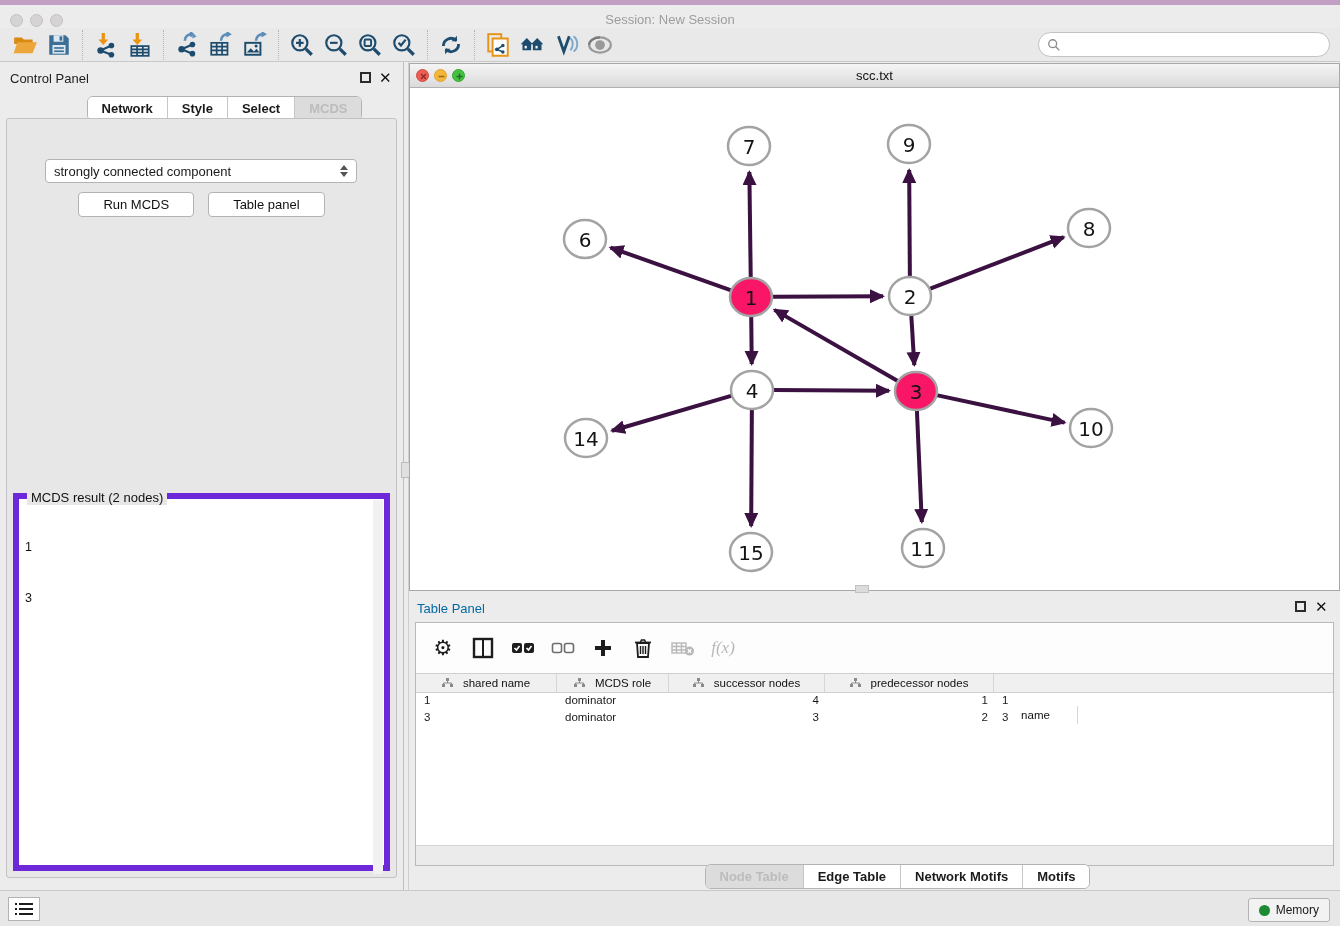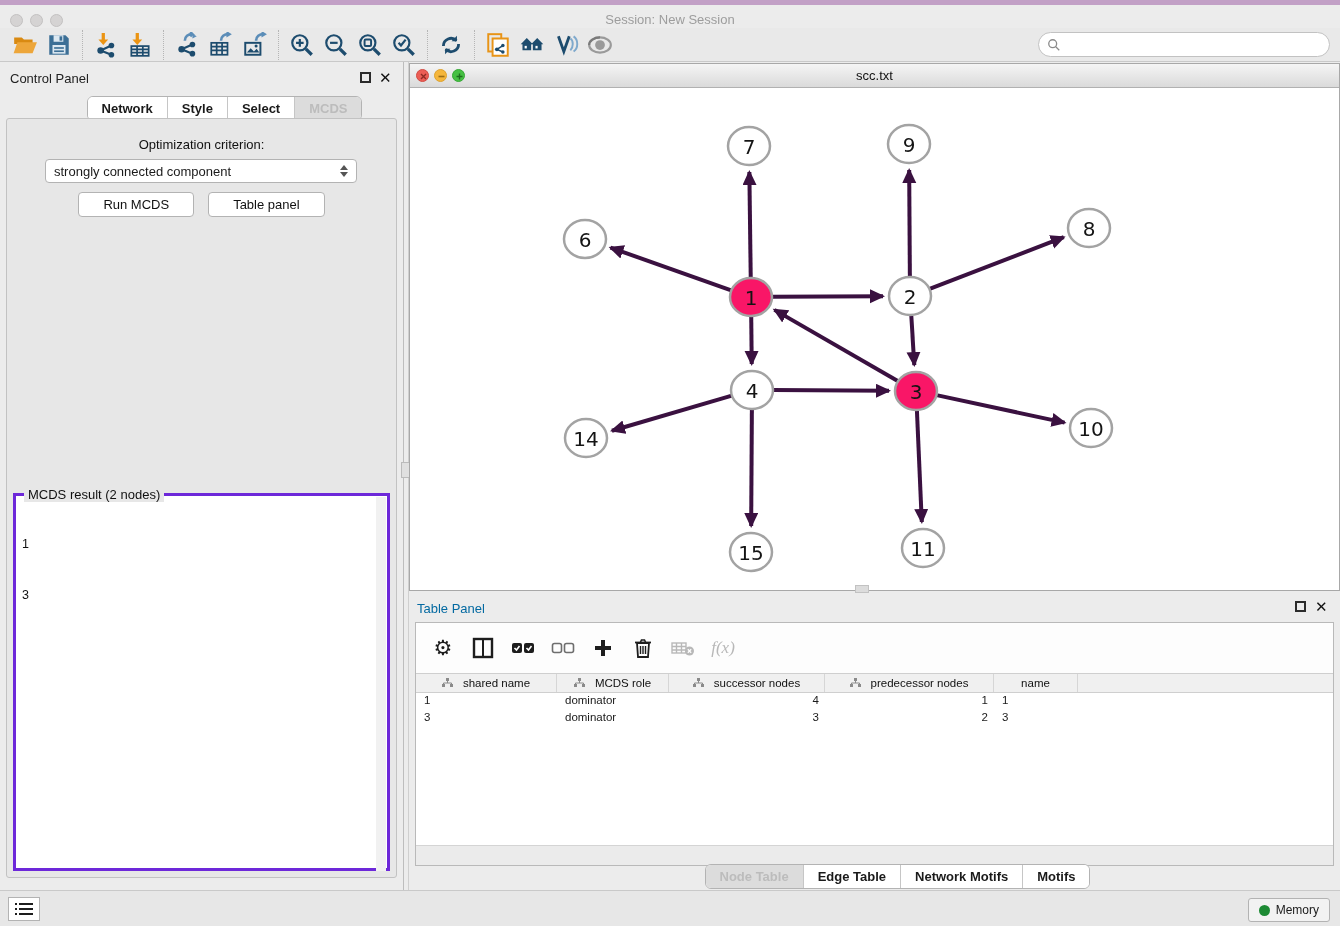--- a/index.html
+++ b/index.html
@@ -33,21 +33,21 @@
   .cp-body { position:absolute; left:6px; top:118px; width:391px; height:760px; background:#e7e7e7; border:1px solid #c2c2c2; border-radius:3px; }
   .opt-label { position:absolute; left:0; top:18px; width:100%; text-align:center; font-size:13px; color:#111; }
   .dropdown { position:absolute; left:38px; top:40px; width:312px; height:24px; background:#fff; border:1px solid #b3b3b3; border-radius:4px; display:flex; align-items:center; padding:0 8px; cursor:pointer; }
   .dropdown .val { flex:1; font-size:13px; }
   .spin { display:flex; flex-direction:column; gap:2px; align-items:center; }
   .spin i { width:0; height:0; border-left:4px solid transparent; border-right:4px solid transparent; }
   .spin .up { border-bottom:5px solid #555; }
   .spin .dn { border-top:5px solid #555; }
   .cp-btnrow { position:absolute; left:0; top:73px; width:100%; display:flex; justify-content:center; gap:14px; }
   .pbtn { background:#fff; border:1px solid #b3b3b3; border-radius:4px; padding:4px 24px; font-size:13px; color:#111; cursor:pointer; }
-  .result-box { position:absolute; left:6px; top:374px; width:377px; height:378px; background:#fff; border:3px solid #6d28d9; }
+  .result-box { position:absolute; left:6px; top:374px; width:377px; height:378px; background:#fff; border:6px solid #6d28d9; }
   .result-legend { position:absolute; left:8px; top:-9px; background:#e7e7e7; padding:0 4px; font-size:13px; color:#111; }
   .result-lines { position:absolute; left:6px; top:6px; font-size:12.5px; line-height:17px; color:#111; white-space:pre; }
   .result-scroll { position:absolute; right:1px; top:1px; width:10px; height:374px; background:#f1f1f1; }
 
   
   .vsplit { position:absolute; left:403px; top:62px; width:6px; height:828px; background:#ececec; border-left:1px solid #bdbdbd; border-right:1px solid #cfcfcf; }
   .vsplit .nub { position:absolute; left:-3px; top:400px; width:10px; height:16px; background:#e0e0e0; border:1px solid #bbb; }
   .hnub { position:absolute; left:855px; top:585px; width:14px; height:8px; background:#dcdcdc; border:1px solid #c2c2c2; }
 
   
@@ -245,21 +245,20 @@
 </div>
 <div class="cp-tabs">
   <div class="tabgroup">
     <div class="tab">Network</div>
     <div class="tab">Style</div>
     <div class="tab">Select</div>
     <div class="tab active">MCDS</div>
   </div>
 </div>
 <div class="cp-body">
-  <div class="opt-label">Optimization criterion:</div>
   <div class="dropdown">
     <span class="val">strongly connected component</span>
     <span class="spin">
         <i class="up"></i>
         <i class="dn"></i>
       </span>
   </div>
   <div class="cp-btnrow">
     <button class="pbtn">Run MCDS</button>
     <button class="pbtn">Table panel</button>
@@ -436,21 +435,21 @@
         <svg width="11" height="10" viewBox="0 0 11 10">
           <g fill="#8a8a8a">
             <rect x="4" y="0" width="3" height="3"></rect>
             <rect x="0" y="6" width="3" height="3"></rect>
             <rect x="8" y="6" width="3" height="3"></rect>
           </g>
           <path d="M5.5 3v2M1.5 6V5h8v1" stroke="#8a8a8a" fill="none"></path>
         </svg>
         <span>predecessor nodes</span>
       </div>
-    <div class="th" style="width:84px;">
+    <div class="th" style="width:84px;margin-top:32px;">
         <span>name</span>
       </div>
   </div>
   <div class="trow">
     <div class="td" style="width:141px;">1</div>
     <div class="td" style="width:112px;">dominator</div>
     <div class="td num" style="width:156px;">4</div>
     <div class="td num" style="width:169px;">1</div>
     <div class="td" style="width:84px;">1</div>
   </div>

